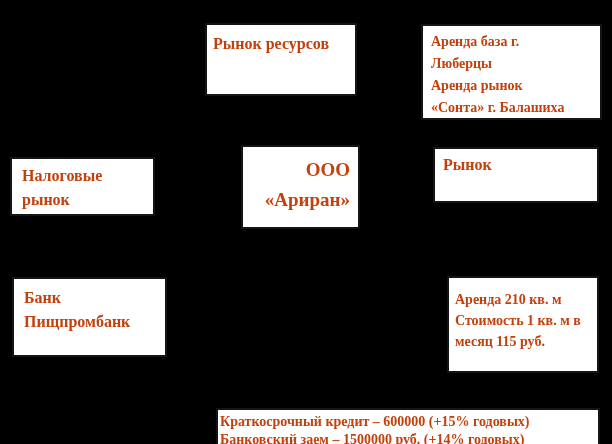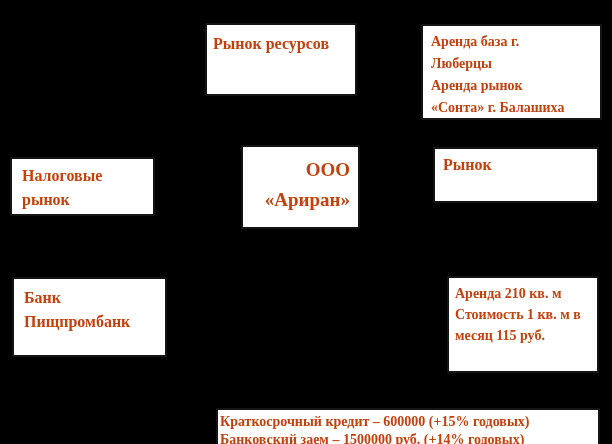--- a/index.html
+++ b/index.html
@@ -25,21 +25,21 @@
     overflow: hidden;
   }
   .line { white-space: nowrap; }
 
   .box-resources { left: 205px; top: 23px;  width: 152px; height: 73px; padding: 8px 6px;  font-size: 16px; line-height: 22px; }
   .box-suppliers { left: 421px; top: 24px;  width: 181px; height: 96px; padding: 5px 8px;  font-size: 14px; line-height: 22px; }
   .box-tax       { left: 10px;  top: 157px; width: 145px; height: 59px; padding: 5px 10px; font-size: 16px; line-height: 24px; }
   .box-company   { left: 241px; top: 145px; width: 119px; height: 84px; padding: 8px 8px;  font-size: 19px; line-height: 30px; text-align: right; }
   .box-realty    { left: 433px; top: 147px; width: 166px; height: 56px; padding: 4px 8px; font-size: 16px; line-height: 24px; }
   .box-bank      { left: 12px;  top: 277px; width: 155px; height: 80px; padding: 7px 10px; font-size: 16px; line-height: 24px; }
-  .box-rent      { left: 447px; top: 276px; width: 152px; height: 97px; padding: 5px 6px;  font-size: 14px; line-height: 21px; }
+  .box-rent      { left: 447px; top: 276px; width: 152px; height: 97px; padding: 11px 6px;  font-size: 14px; line-height: 21px; }
   .box-credit    { left: 216px; top: 408px; width: 384px; height: 42px; padding: 3px 2px;  font-size: 14px; line-height: 18px; }
 </style>
 </head>
 <body>
 
 <div class="canvas">
 
   <div class="box box-resources">
     <div class="line">Рынок ресурсов</div>
   </div>

